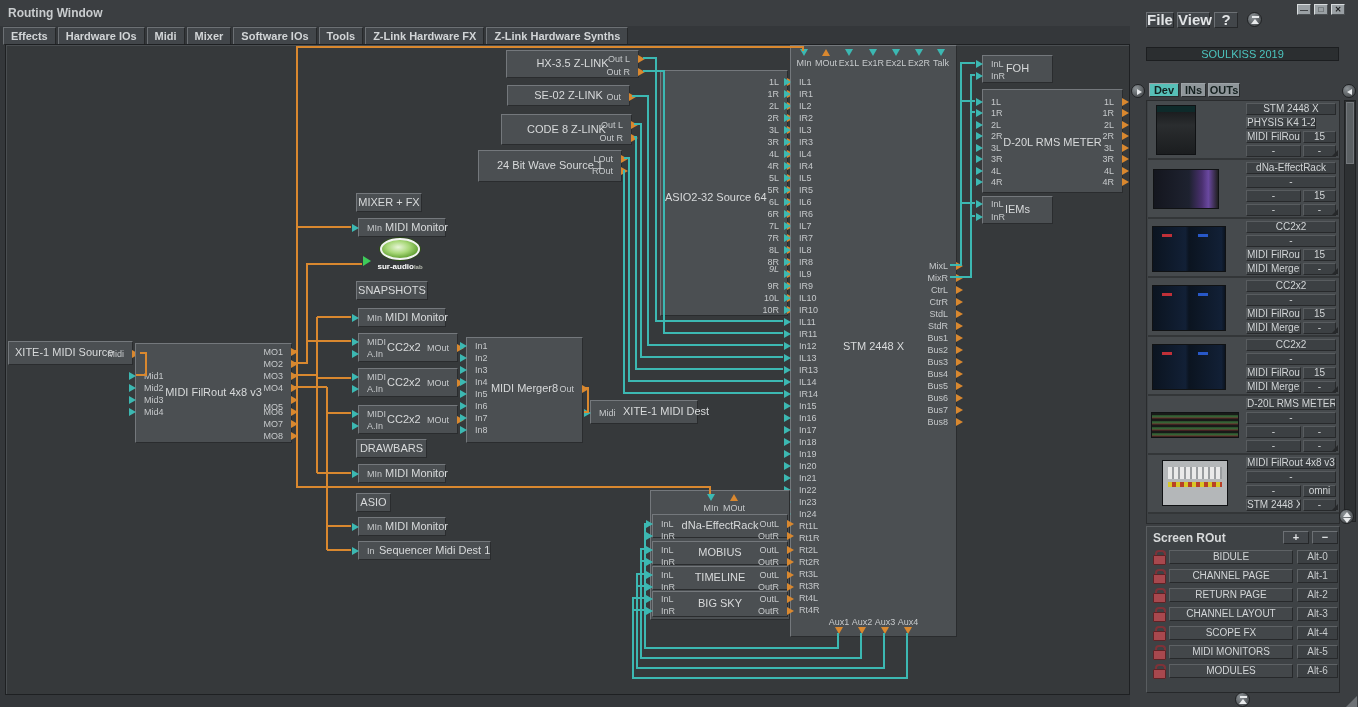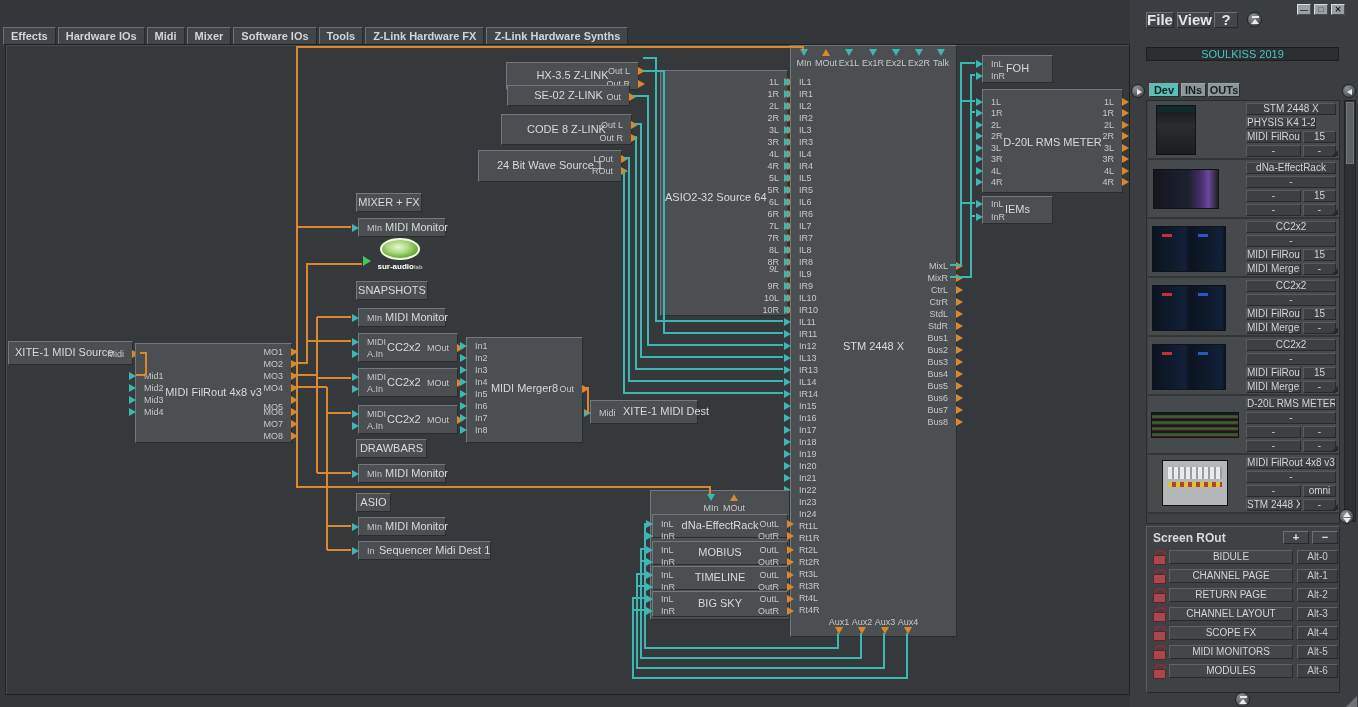--- a/index.html
+++ b/index.html
@@ -102,20 +102,23 @@
      border:1px solid #5E2326;border-radius:1px;}
   #resizegrip{position:absolute;left:216px;top:696px;width:0;height:0;
      border-left:11px solid transparent;border-bottom:11px solid #6E7276;}
   #botbtn{position:absolute;left:105px;top:692px;}
 </style>
 </head>
 <body>
 
 <div id="app">
 
+  <div id="titlebar">
+    <span id="title">Routing Window</span>
+  </div>
   <div id="menubar"><div class="menubtn">Effects</div><div class="menubtn">Hardware IOs</div><div class="menubtn">Midi</div><div class="menubtn">Mixer</div><div class="menubtn">Software IOs</div><div class="menubtn">Tools</div><div class="menubtn">Z-Link Hardware FX</div><div class="menubtn">Z-Link Hardware Synths</div></div>
 
   <div id="canvas"></div>
 
   <div id="logo">
     <div class="ell"></div>
     <div class="ltxt"><b>sur-audio</b><i>lab</i></div>
   </div>
 
   <svg id="wires" viewBox="0 0 1358 707">
@@ -292,21 +295,21 @@
           <div class="ssrow-key" style="top: 137px;">Alt-6</div>
         </div>
     </div>
 
     <div id="botbtn" class="roundbtn">
         <div class="bar"></div>
         <div class="tri-u"></div>
       </div>
     <div id="resizegrip"></div>
   </div>
-<div class="module" style="left: 506px; top: 50px; width: 133px; height: 28px; margin-top: 12px;">
+<div class="module" style="left: 506px; top: 50px; width: 133px; height: 28px;">
       <div class="mlab center" style="top: 50%; margin-top: -7px;">HX-3.5  Z-LINK</div>
       <div class="ar o-r" style="right: -7px; top: 4px;"></div>
       <div class="plab" style="right: 8px; top: 4px;">Out L</div>
       <div class="ar o-r" style="right: -7px; top: 17px;"></div>
       <div class="plab" style="right: 8px; top: 17px;">Out R</div>
     </div>
     <div class="module" style="left: 507px; top: 85px; width: 123px; height: 21px;">
       <div class="mlab center" style="top: 50%; margin-top: -7px;">SE-02  Z-LINK</div>
       <div class="ar o-r" style="right: -7px; top: 7px;"></div>
       <div class="plab" style="right: 8px; top: 7px;">Out</div>

